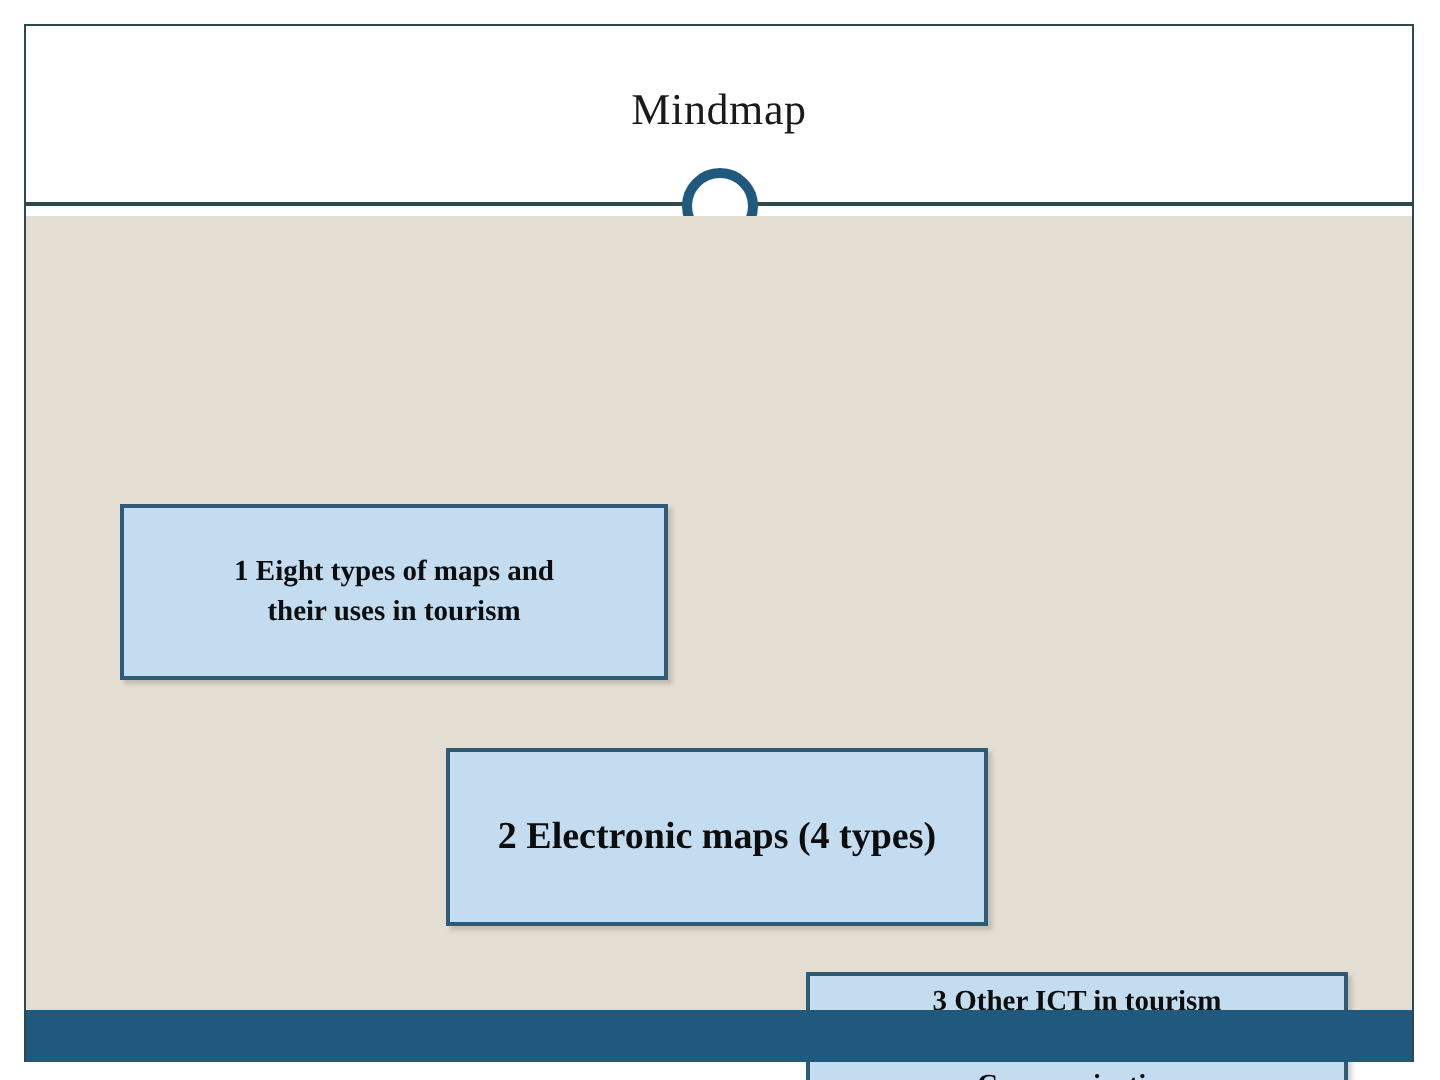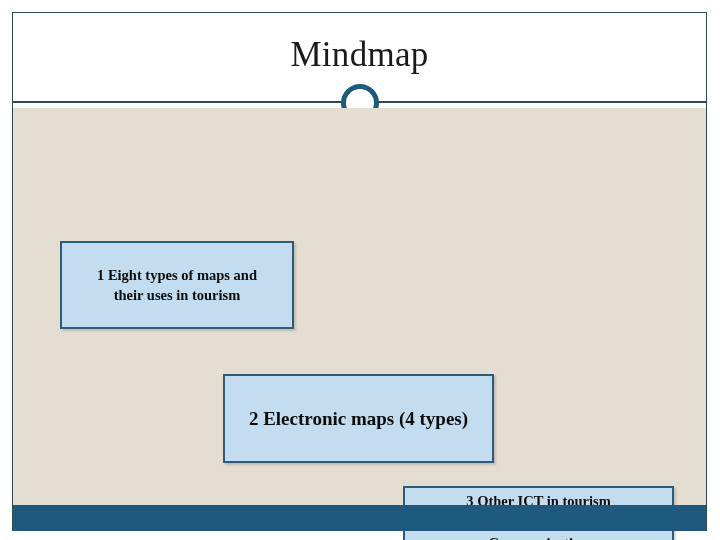--- a/index.html
+++ b/index.html
@@ -44,21 +44,21 @@
     background: #ffffff;
     overflow: visible;
   }
   #slide-title {
     position: absolute;
     left: 0;
     top: 24px;
     width: 693px;
     text-align: center;
     font-family: "Liberation Serif", "DejaVu Serif", serif;
-    font-size: 35px;
+    font-size: 22px;
     font-weight: 400;
     color: #1a1a1a;
     letter-spacing: 0.3px;
     line-height: 36px;
     white-space: nowrap;
   }
 
   
   #header-rule {
     position: absolute;
@@ -120,22 +120,22 @@
   .node-text {
     display: block;
     width: 100%;
     padding: 0 6px;
     box-sizing: border-box;
     white-space: pre-line;
   }
 
   #node-1 {
     left: 47px;
-    top: 133px;
-    width: 234px;
+    top: 144px;
+    width: 274px;
     height: 88px;
     font-size: 14.5px;
     line-height: 20px;
   }
   #node-2 {
     left: 210px;
     top: 266px;
     width: 271px;
     height: 89px;
     font-size: 19px;

